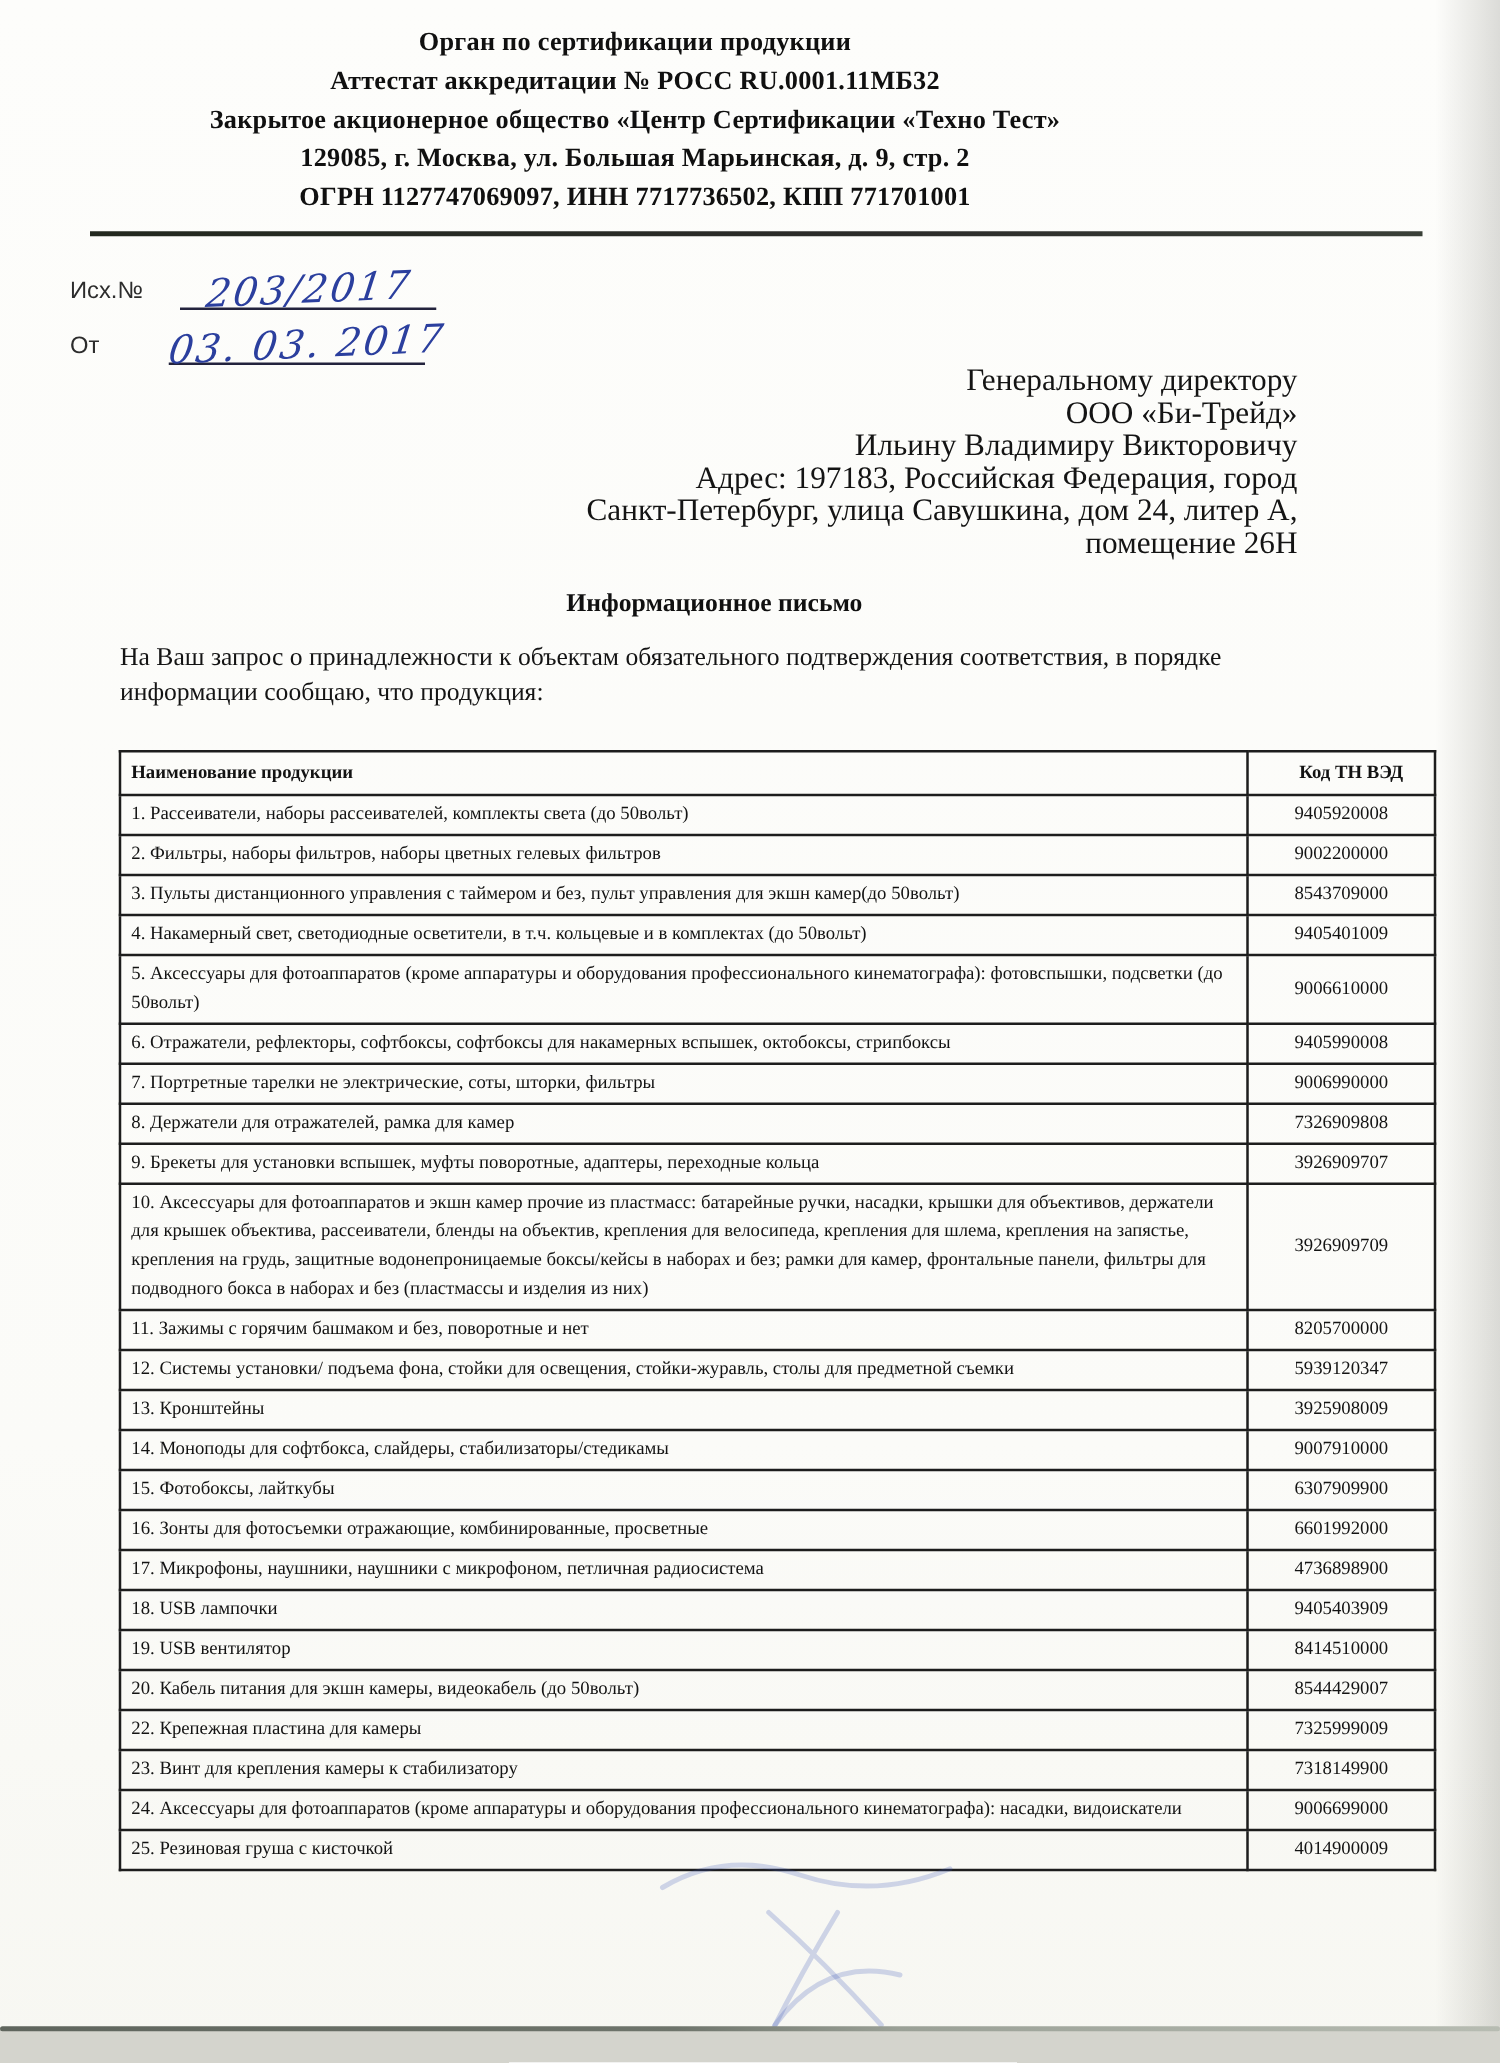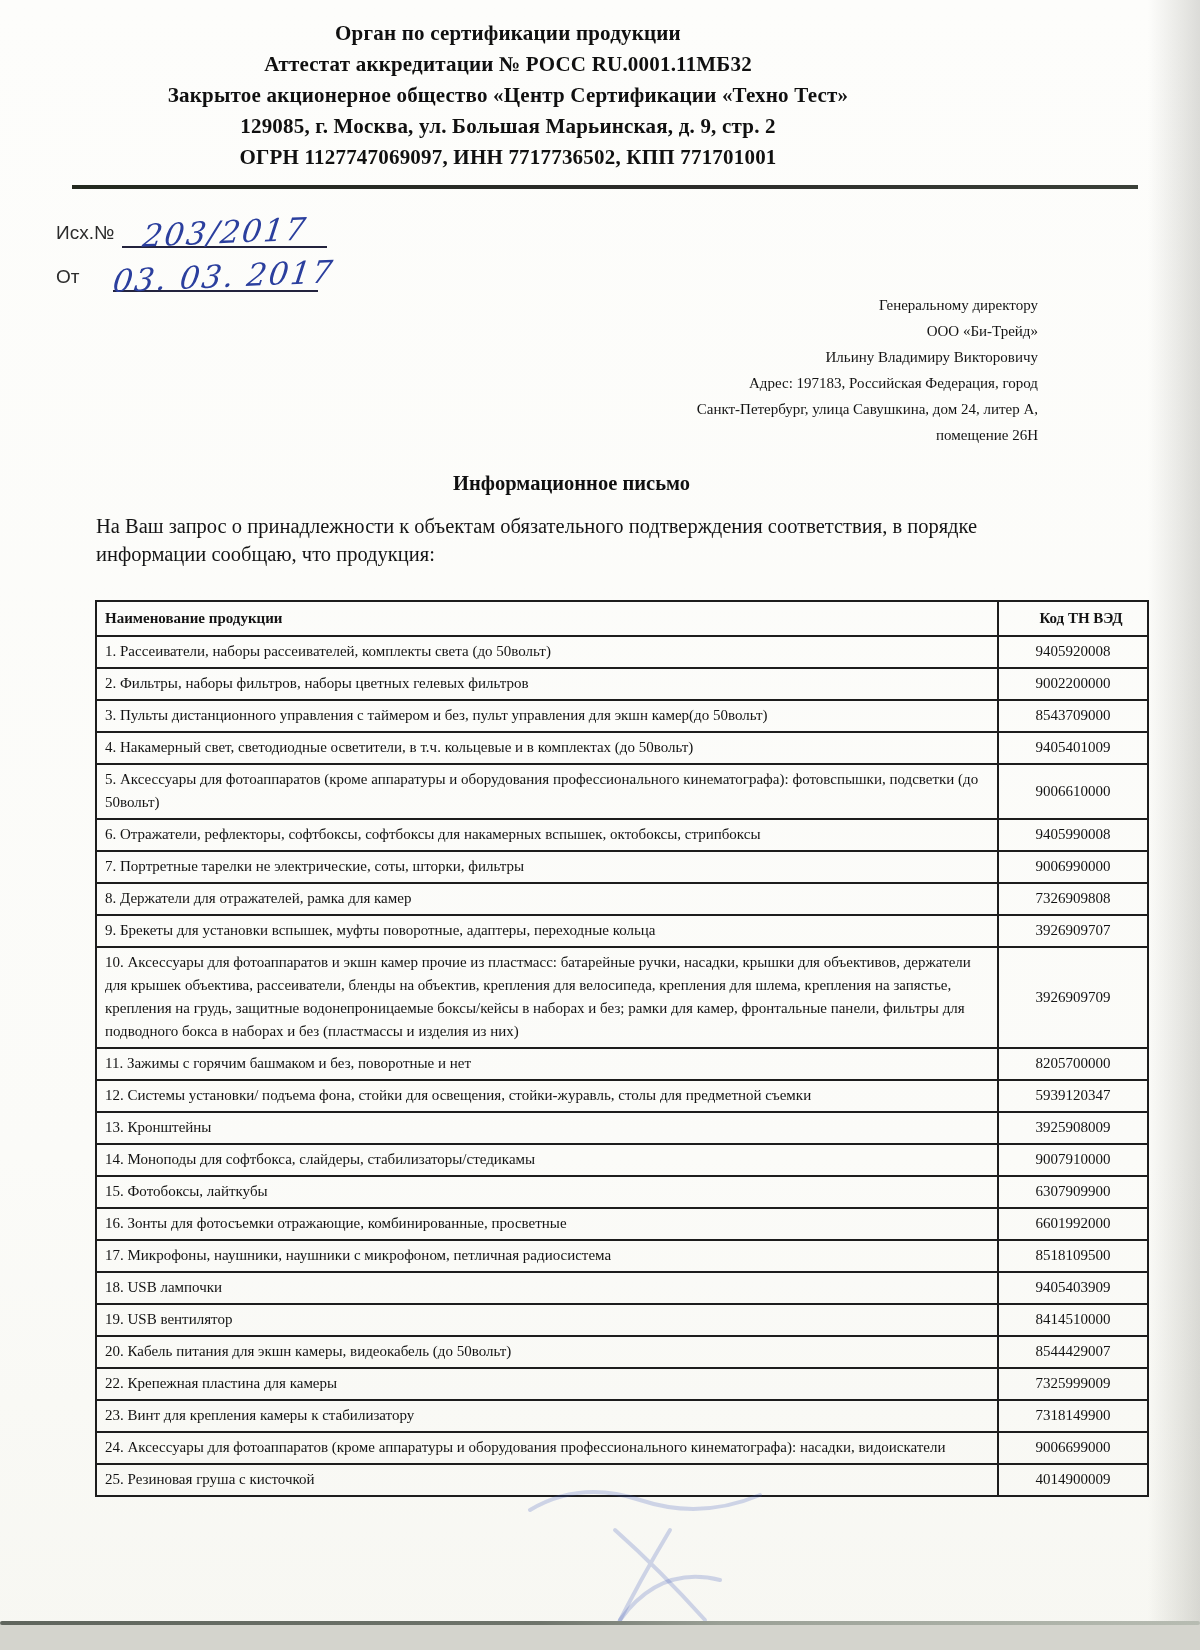--- a/index.html
+++ b/index.html
@@ -17,33 +17,33 @@
     background:#d4d4cd;}
   .scan-bottom::before{content:"";position:absolute;left:0;top:-3px;height:4px;width:100%;
     background:linear-gradient(to right,#5f655d 0%,#6e746b 45%,#9aa096 60%,#b7bcb2 100%);border-radius:2px;}
   
   .letterhead{position:absolute;top:18px;left:0;width:1016px;text-align:center;
     font-weight:bold;font-size:21px;line-height:31px;letter-spacing:0.2px;color:#101010;}
   .rule{position:absolute;left:72px;top:185px;width:1066px;height:4px;
     background:linear-gradient(to right,#23291f,#2c2c2a 60%,#3a4038);}
   
   .ref-block{position:absolute;left:56px;top:204px;font-family:"Liberation Sans",sans-serif;font-size:19px;color:#2c2c2c;}
-  .ref-row{height:44px;display:flex;align-items:flex-end;}
+  .ref-row{height:44px;display:flex;align-items:flex-end;gap:22px;}
   .ref-label{display:inline-block;padding-bottom:4px;}
   .ref-line{display:inline-block;width:205px;margin-left:8px;border-bottom:2.5px solid #23233d;text-align:center;position:relative;}
   .hand{
     font-family:"DejaVu Serif","Liberation Serif",serif;font-style:italic;
     color:#2b3f9e;font-size:31px;line-height:30px;letter-spacing:2px;
     display:inline-block;transform:rotate(-2.5deg) skewX(-10deg);
     position:relative;top:2px;white-space:nowrap;
   }
   .ref-row.second .ref-line{margin-left:34px;}
   
   .addressee{position:absolute;right:162px;top:292px;text-align:right;
-    font-size:15px;line-height:26px;color:#141414;}
+    font-size:25px;line-height:26px;color:#141414;}
   
   .title{position:absolute;left:95px;top:468px;width:945px;text-align:center;
     font-size:20.5px;font-weight:bold;margin:4px;color:#101010;}
   .intro{position:absolute;left:96px;top:512px;width:930px;margin:0;
     font-size:20.5px;line-height:28px;color:#141414;}
   
   table.products{position:absolute;left:95px;top:600px;width:1052px;
     border-collapse:collapse;table-layout:fixed;background:transparent;}
   table.products col.c-name{width:902px;}
   table.products col.c-code{width:150px;}
@@ -169,21 +169,21 @@
         <tr>
           <td>15. Фотобоксы, лайткубы</td>
           <td class="code">6307909900</td>
         </tr>
         <tr>
           <td>16. Зонты для фотосъемки отражающие, комбинированные, просветные</td>
           <td class="code">6601992000</td>
         </tr>
         <tr>
           <td>17. Микрофоны, наушники, наушники с микрофоном, петличная радиосистема</td>
-          <td class="code">8518109500</td>
+          <td class="code">4736898900</td>
         </tr>
         <tr>
           <td>18. USB лампочки</td>
           <td class="code">9405403909</td>
         </tr>
         <tr>
           <td>19. USB вентилятор</td>
           <td class="code">8414510000</td>
         </tr>
         <tr>

